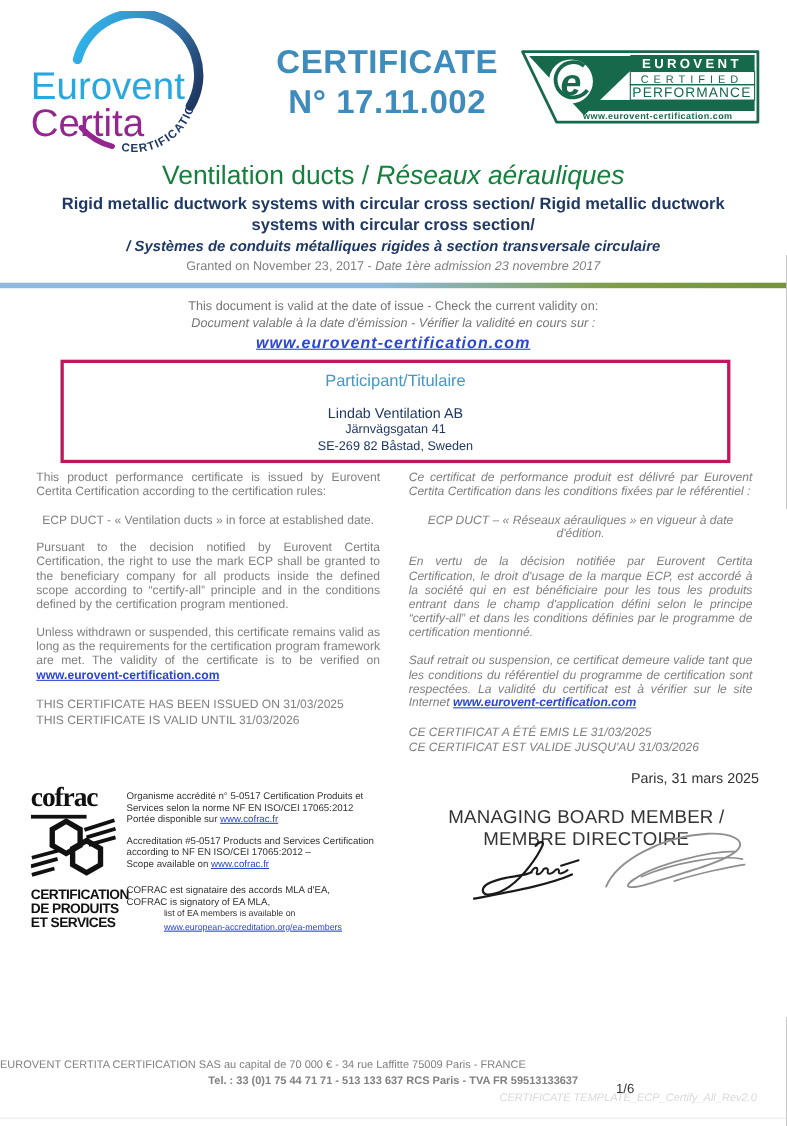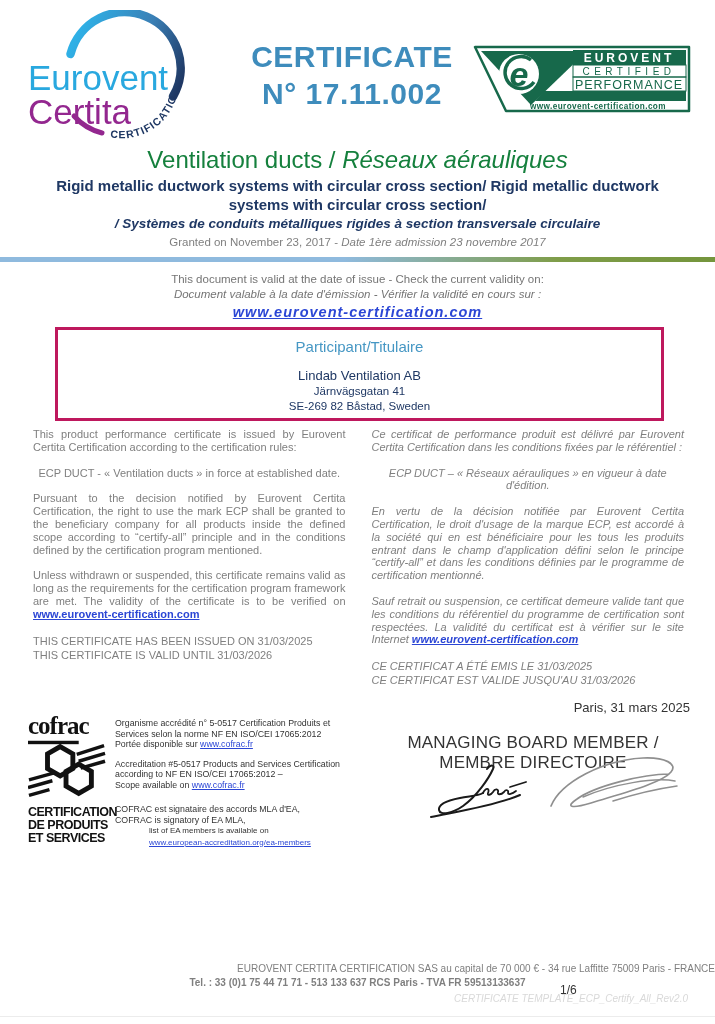--- a/index.html
+++ b/index.html
@@ -47,21 +47,21 @@
   .cofrac .caption{font-size:12.5px;font-weight:bold;line-height:13px;letter-spacing:-.5px;font-stretch:condensed;}
   .accred{left:115px;top:718px;width:238px;font-size:8.8px;line-height:10.5px;color:#333;}
   .accred p{margin:0 0 9px 0;}
   .accred a{color:#2b46d5;text-decoration:underline;cursor:pointer;}
   .accred .small{font-size:8px;padding-left:34px;}
   
   .place-date{left:375px;top:700px;width:315px;text-align:right;font-size:13px;color:#333;}
   .board{left:368px;top:733px;width:330px;text-align:center;font-size:17px;color:#333;letter-spacing:.2px;}
   
   .pageno{left:560px;top:983px;width:130px;text-align:left;font-size:12px;color:#333;}
-  .foot1{left:0;top:963px;width:715px;text-align:right;font-size:10px;color:#7f7f7f;}
+  .foot1{left:0;top:963px;width:715px;text-align:left;font-size:10px;color:#7f7f7f;}
   .foot2{left:0;top:977px;width:715px;text-align:center;font-size:10px;font-weight:bold;color:#7f7f7f;}
   .foot3{left:0;top:993px;width:688px;text-align:right;font-size:10px;font-style:italic;color:#d9d9d9;}
   .bottom-line{left:0;top:1016px;width:715px;height:1px;background:#ececec;}
 </style>
 </head>
 <body>
 
 <div class="page">
 
   <svg class="abs" style="left:22px;top:10px;" width="190" height="132" viewBox="0 0 190 132">

